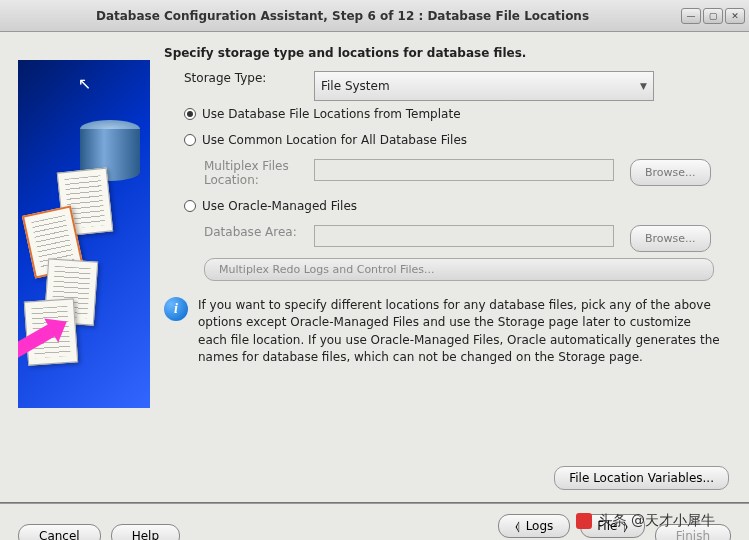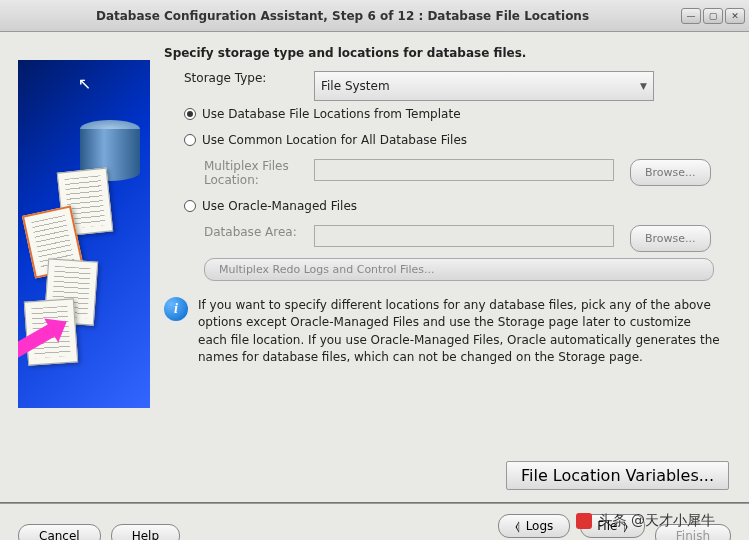--- a/index.html
+++ b/index.html
@@ -46,21 +46,21 @@
 .text-input { flex: 1; max-width: 300px; height: 22px; background: #e8e8e4; border: 1px solid #aaa; }
 .browse-btn { margin-left: 16px; padding: 6px 14px; background: linear-gradient(#fafafa,#dcdcdc); border: 1px solid #999; border-radius: 10px; font-size: 11px; color: #777; }
 
 .multiplex-btn { margin: 6px 17px 0 40px; padding: 4px 14px; background: linear-gradient(#f0f0f0,#d8d8d8); border: 1px solid #aaa; border-radius: 10px; font-size: 11px; color: #888; }
 
 .info-box { display: flex; gap: 10px; margin-top: 16px; padding-right: 10px; }
 .info-icon { width: 24px; height: 24px; border-radius: 50%; background: radial-gradient(circle at 30% 30%, #6ab8ff, #0066cc); color: #fff; font-weight: bold; display: flex; align-items: center; justify-content: center; font-size: 14px; flex-shrink: 0; font-style: italic; font-family: serif; }
 .info-text { font-size: 12px; line-height: 1.45; color: #222; }
 
 .flv-row { display: flex; justify-content: flex-end; padding: 8px 20px; }
-.flv-btn { padding: 4px 14px; background: linear-gradient(#fafafa,#dcdcdc); border: 1px solid #999; border-radius: 2px; font-size: 16px; }
+.flv-btn { padding: 4px 14px; background: linear-gradient(#fafafa,#dcdcdc); border: 1px solid #999; border-radius: 10px; font-size: 12px; }
 
 .separator { height: 2px; background: #999; margin: 4px 0 0 0; box-shadow: inset 0 1px 0 #777; }
 
 .bottom-bar { height: 44px; display: flex; align-items: center; padding: 0 18px; gap: 10px; }
 .btn { padding: 4px 20px; background: linear-gradient(#fafafa,#dcdcdc); border: 1px solid #888; border-radius: 11px; font-size: 12px; cursor: pointer; margin-top: 20px; }
 .btn.disabled { color: #999; }
 .spacer { flex: 1; }
 .nav-btn { padding: 4px 16px; background: linear-gradient(#fafafa,#dcdcdc); border: 1px solid #888; border-radius: 11px; font-size: 12px; display: flex; align-items: center; gap: 6px; }
 .watermark { position: absolute; right: 34px; bottom: 10px; font-size: 14px; color: #333; pointer-events: none; }
 .watermark-icon { display: inline-block; width: 16px; height: 16px; background: #d33; border-radius: 3px; vertical-align: middle; margin-right: 2px; }

